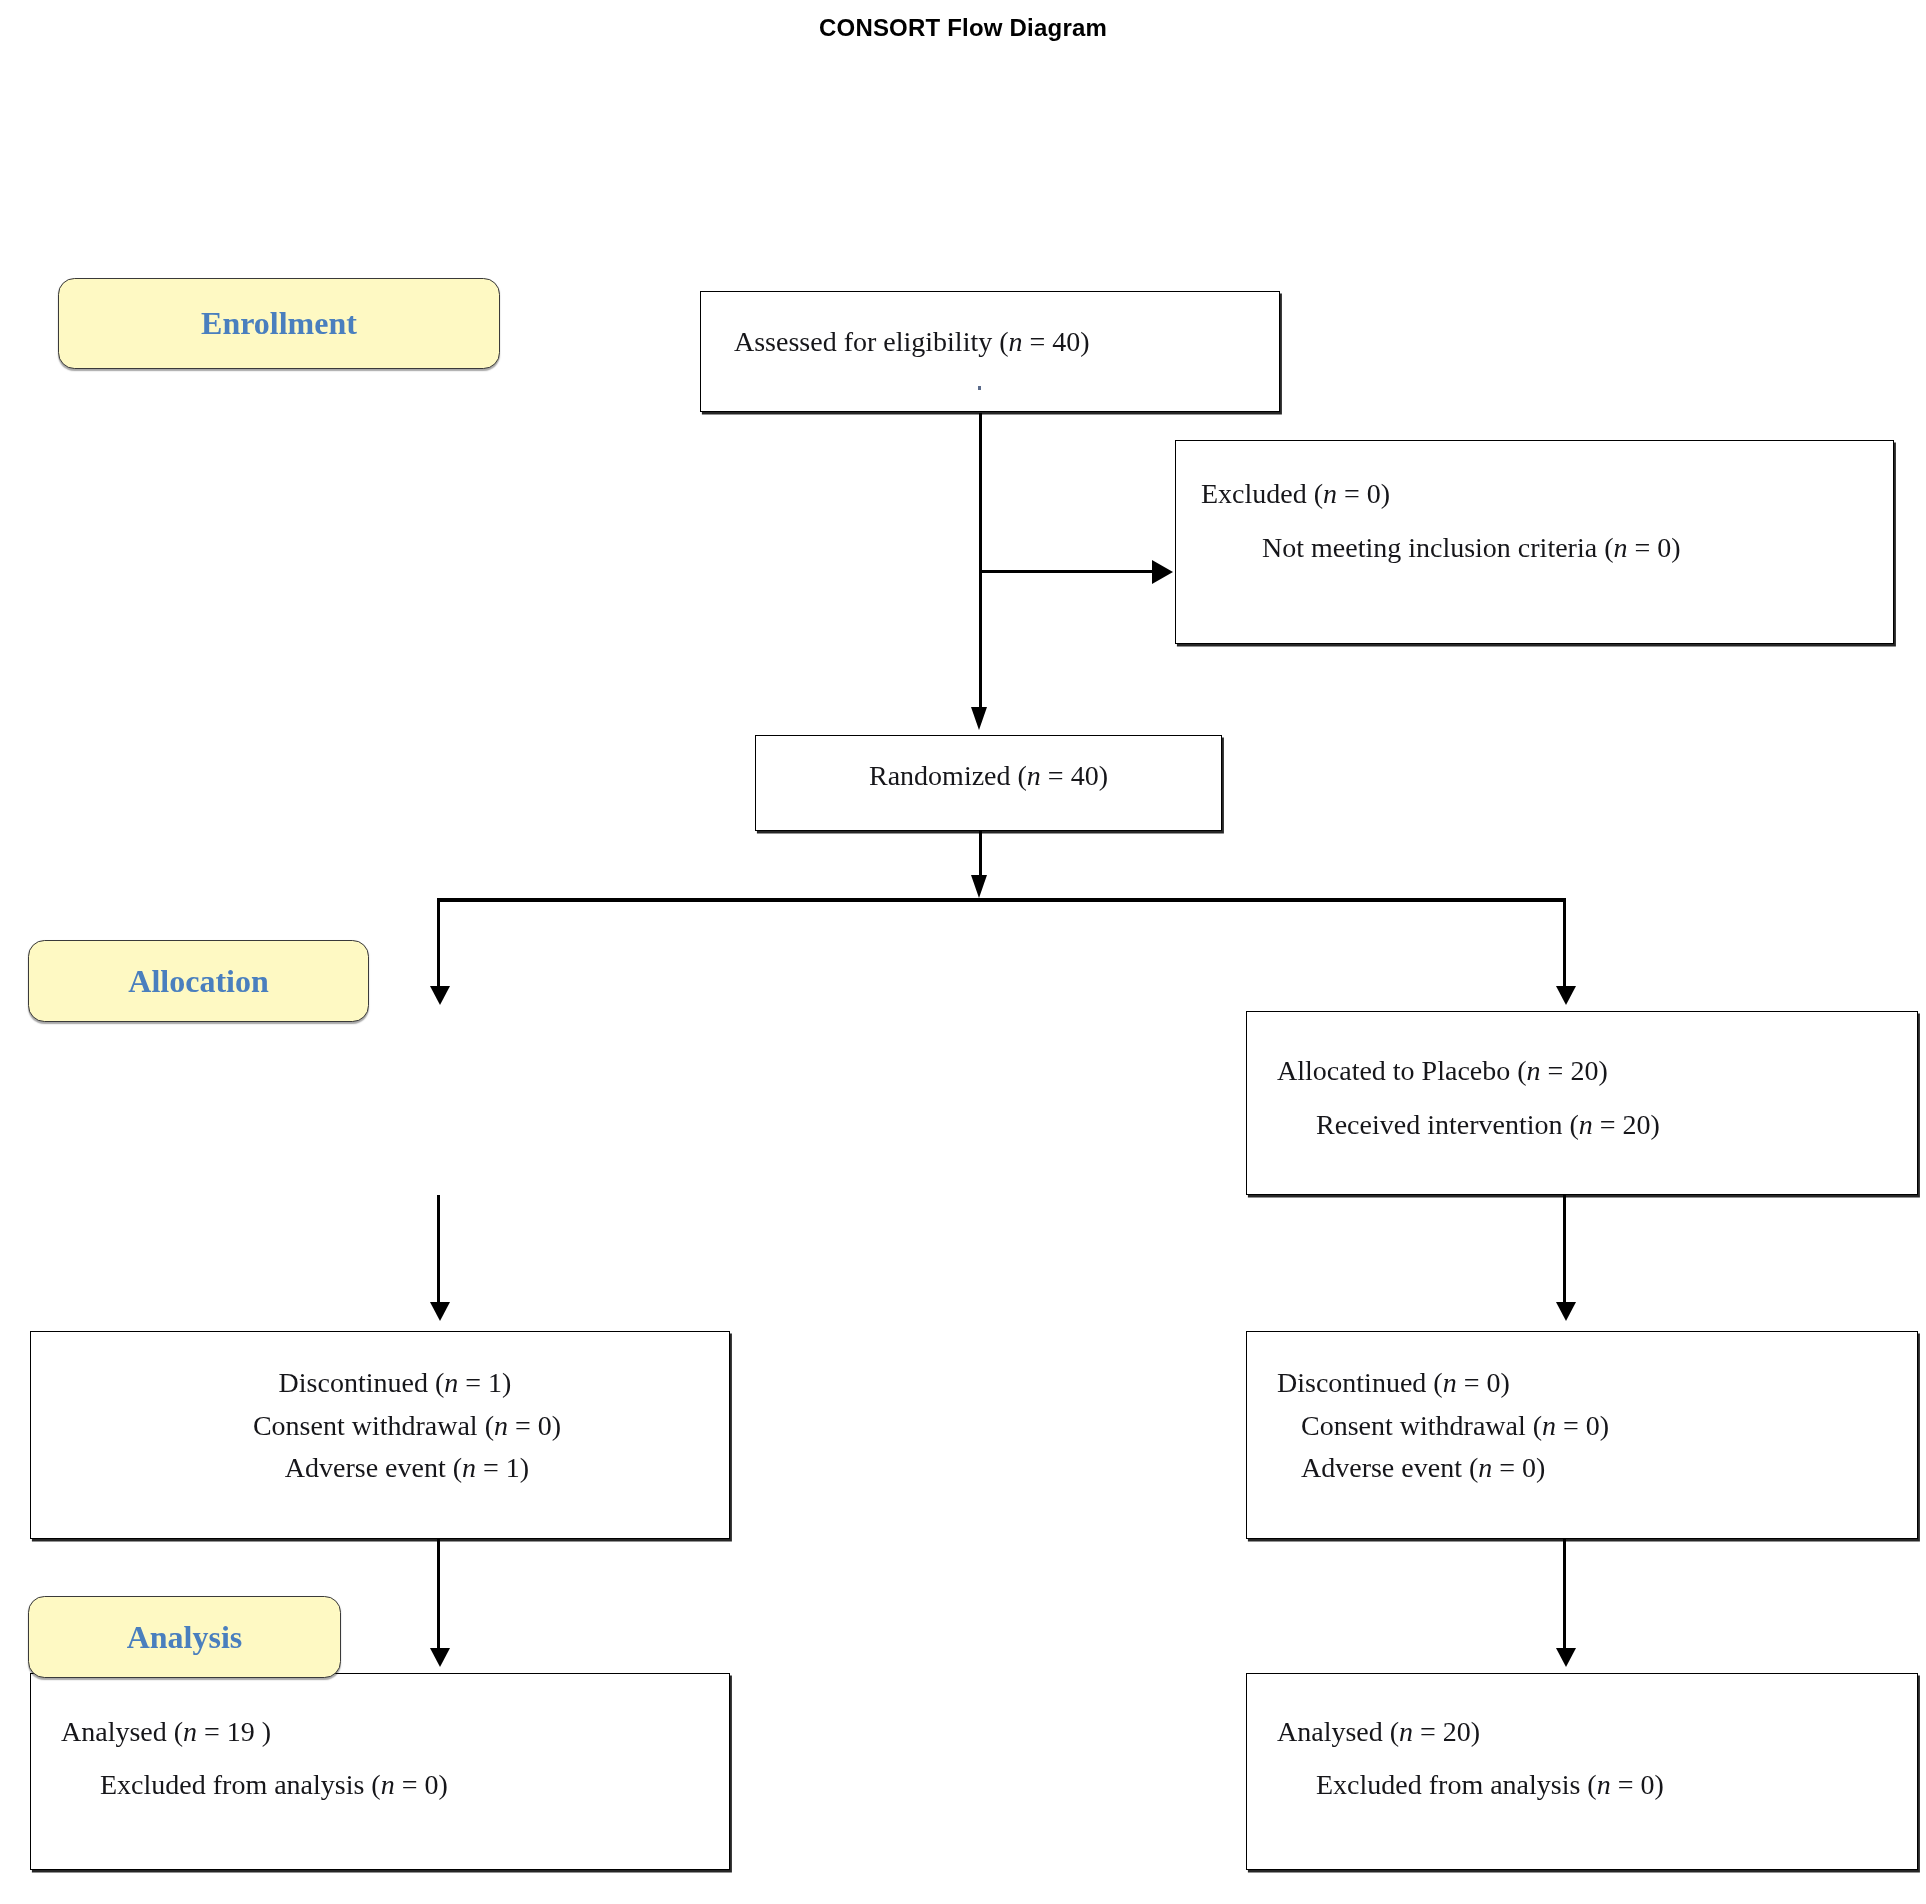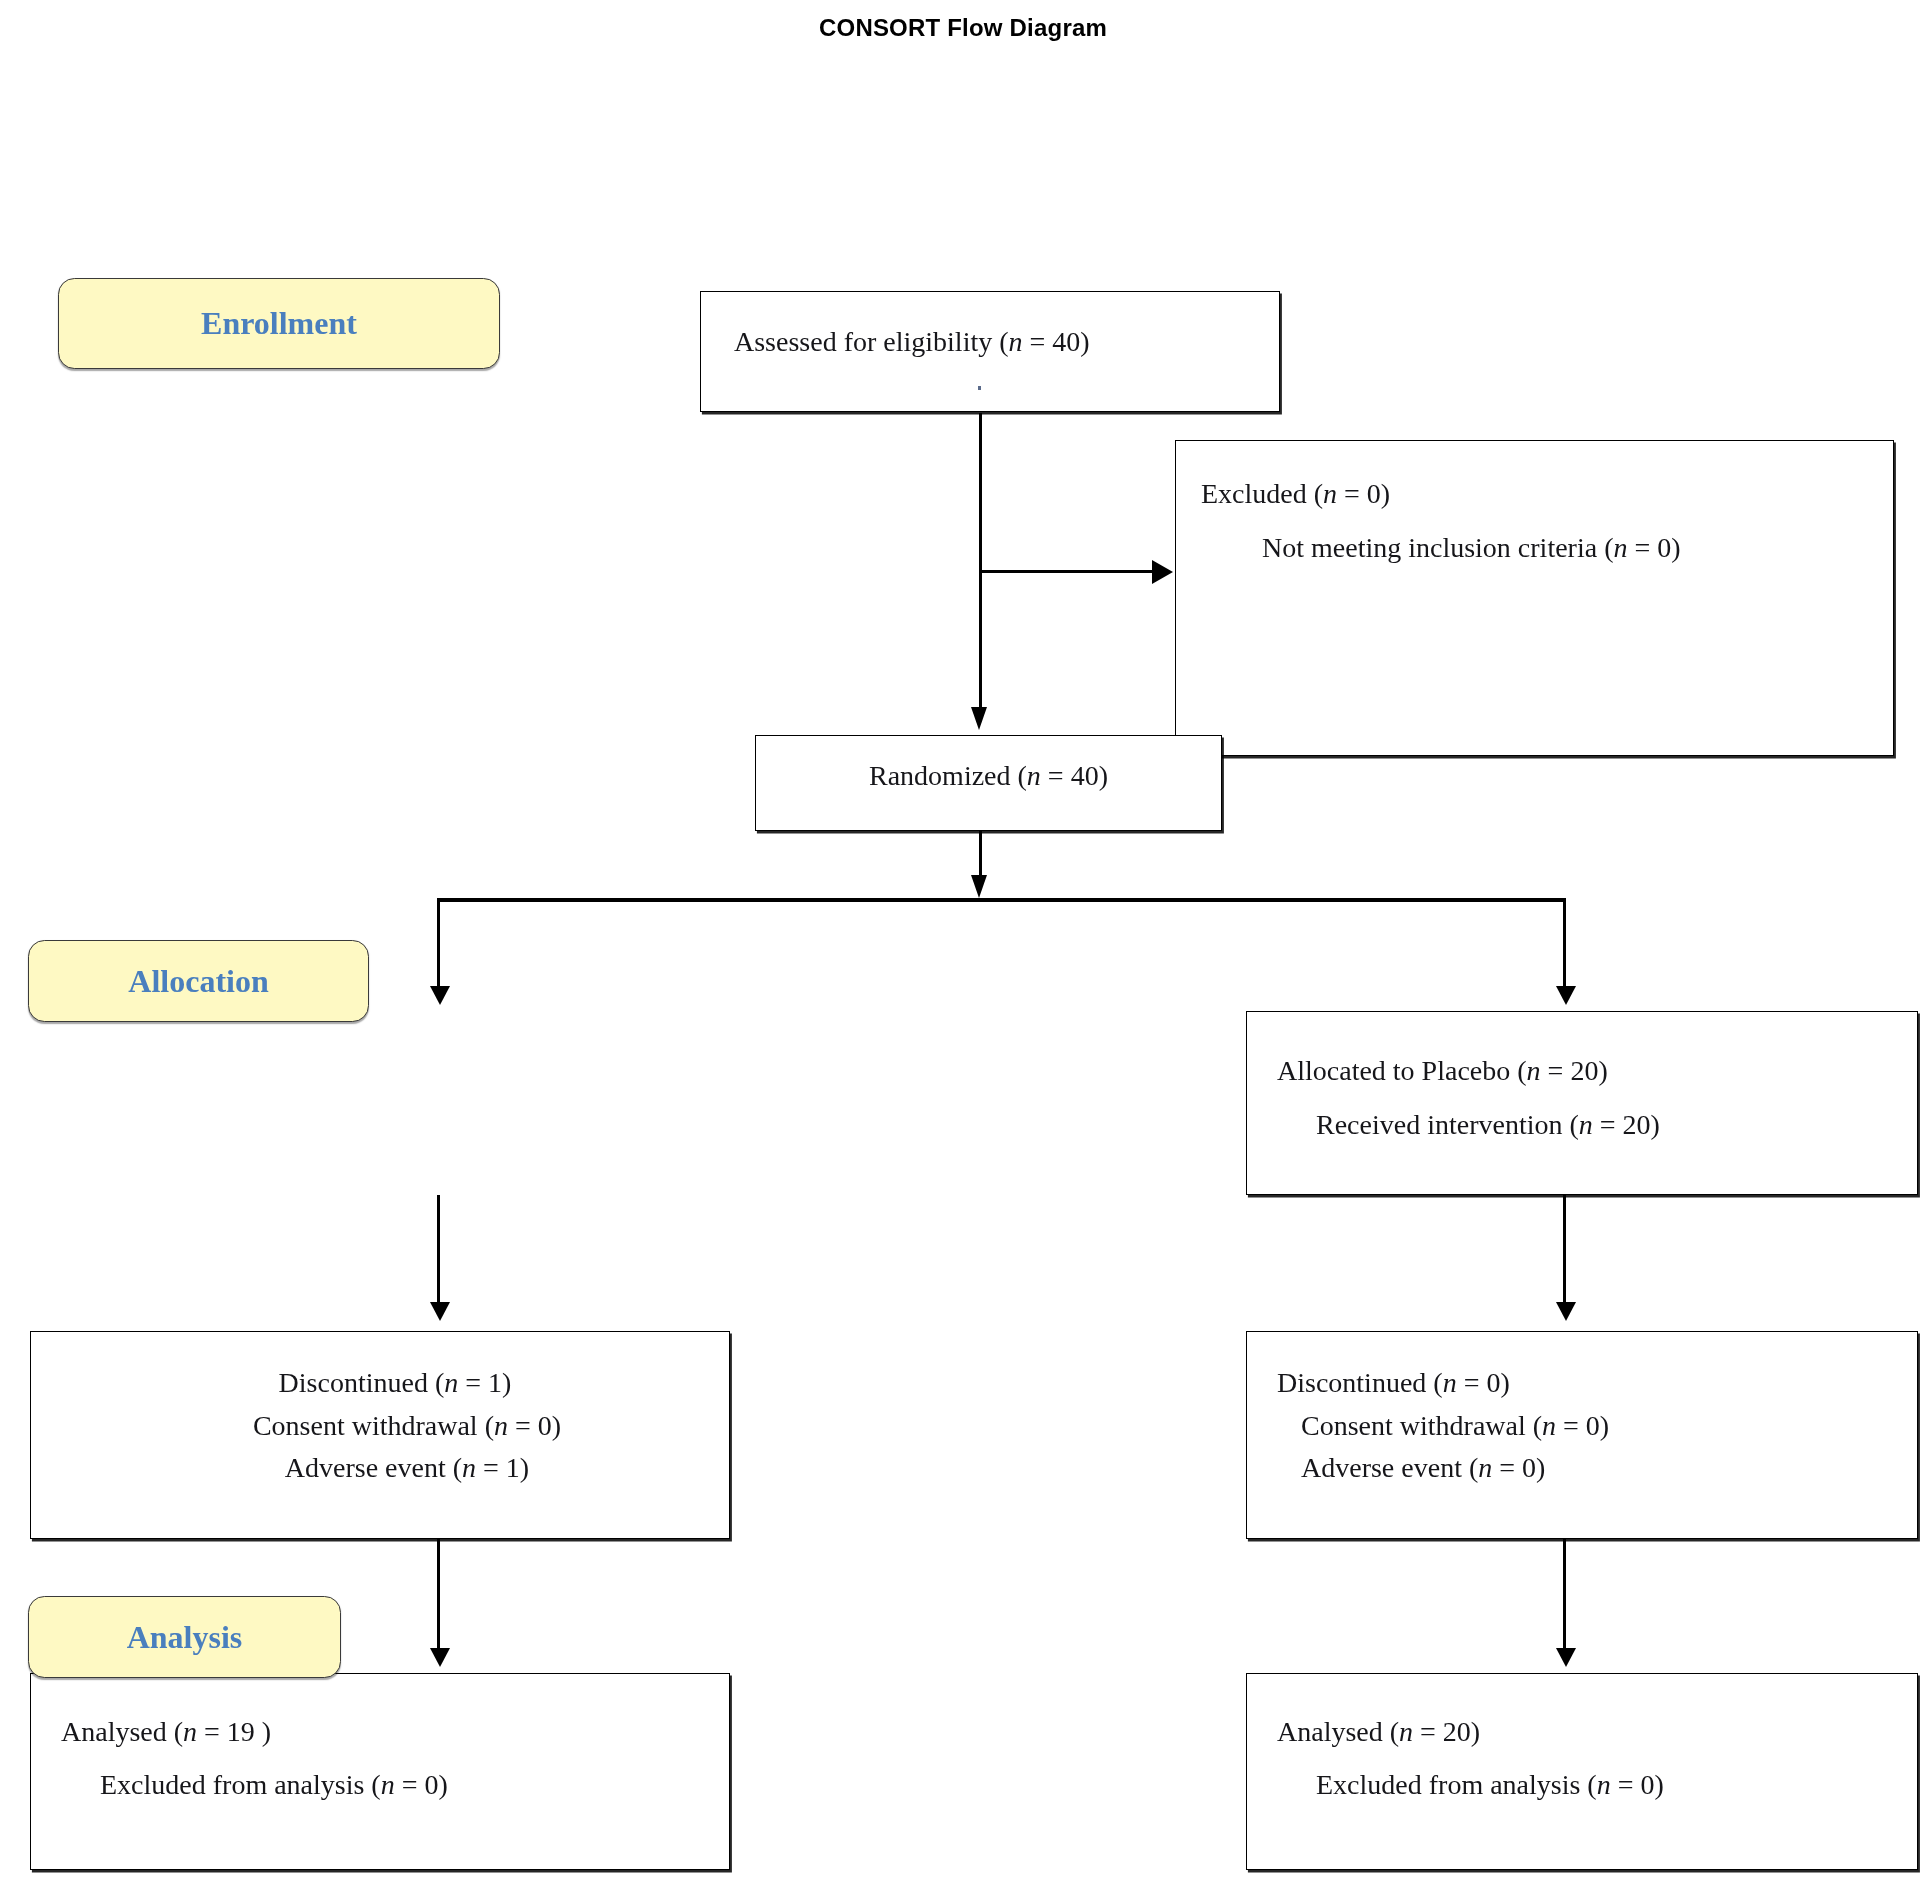--- a/index.html
+++ b/index.html
@@ -139,21 +139,21 @@
     </div>
   </div>
   <div class="speck" style="left:978px; top:386px;"></div>
 
   <div class="vline" style="left:979px; top:413px; height:297px;"></div>
   <div class="arrow-down slim" style="left:971px; top:707px;"></div>
 
   <div class="hline" style="left:979px; top:570px; width:177px;"></div>
   <div class="arrow-right" style="left:1152px; top:560px;"></div>
 
-  <div class="flow-box shadowed" style="left:1175px; top:440px; width:719px; height:316px;">
+  <div class="flow-box shadowed" style="left:1175px; top:440px; width:719px; height:204px;">
     <div class="box-lines" style="top:32px; left:25px;">
       <div class="box-line"><span>Excluded  (</span><span class="ital">n</span><span> = 0)</span></div>
       <div class="box-line" style="padding-left:61px; margin-top:11.4px;"><span>Not meeting inclusion criteria (</span><span class="ital">n</span><span> = 0)</span></div>
     </div>
   </div>
 
   <div class="flow-box shadowed" style="left:755px; top:735px; width:467px; height:96px;">
     <div class="box-lines" style="top:19px; left:0;">
       <div class="box-line centered"><span>Randomized (</span><span class="ital">n</span><span> = 40)</span></div>
     </div>

